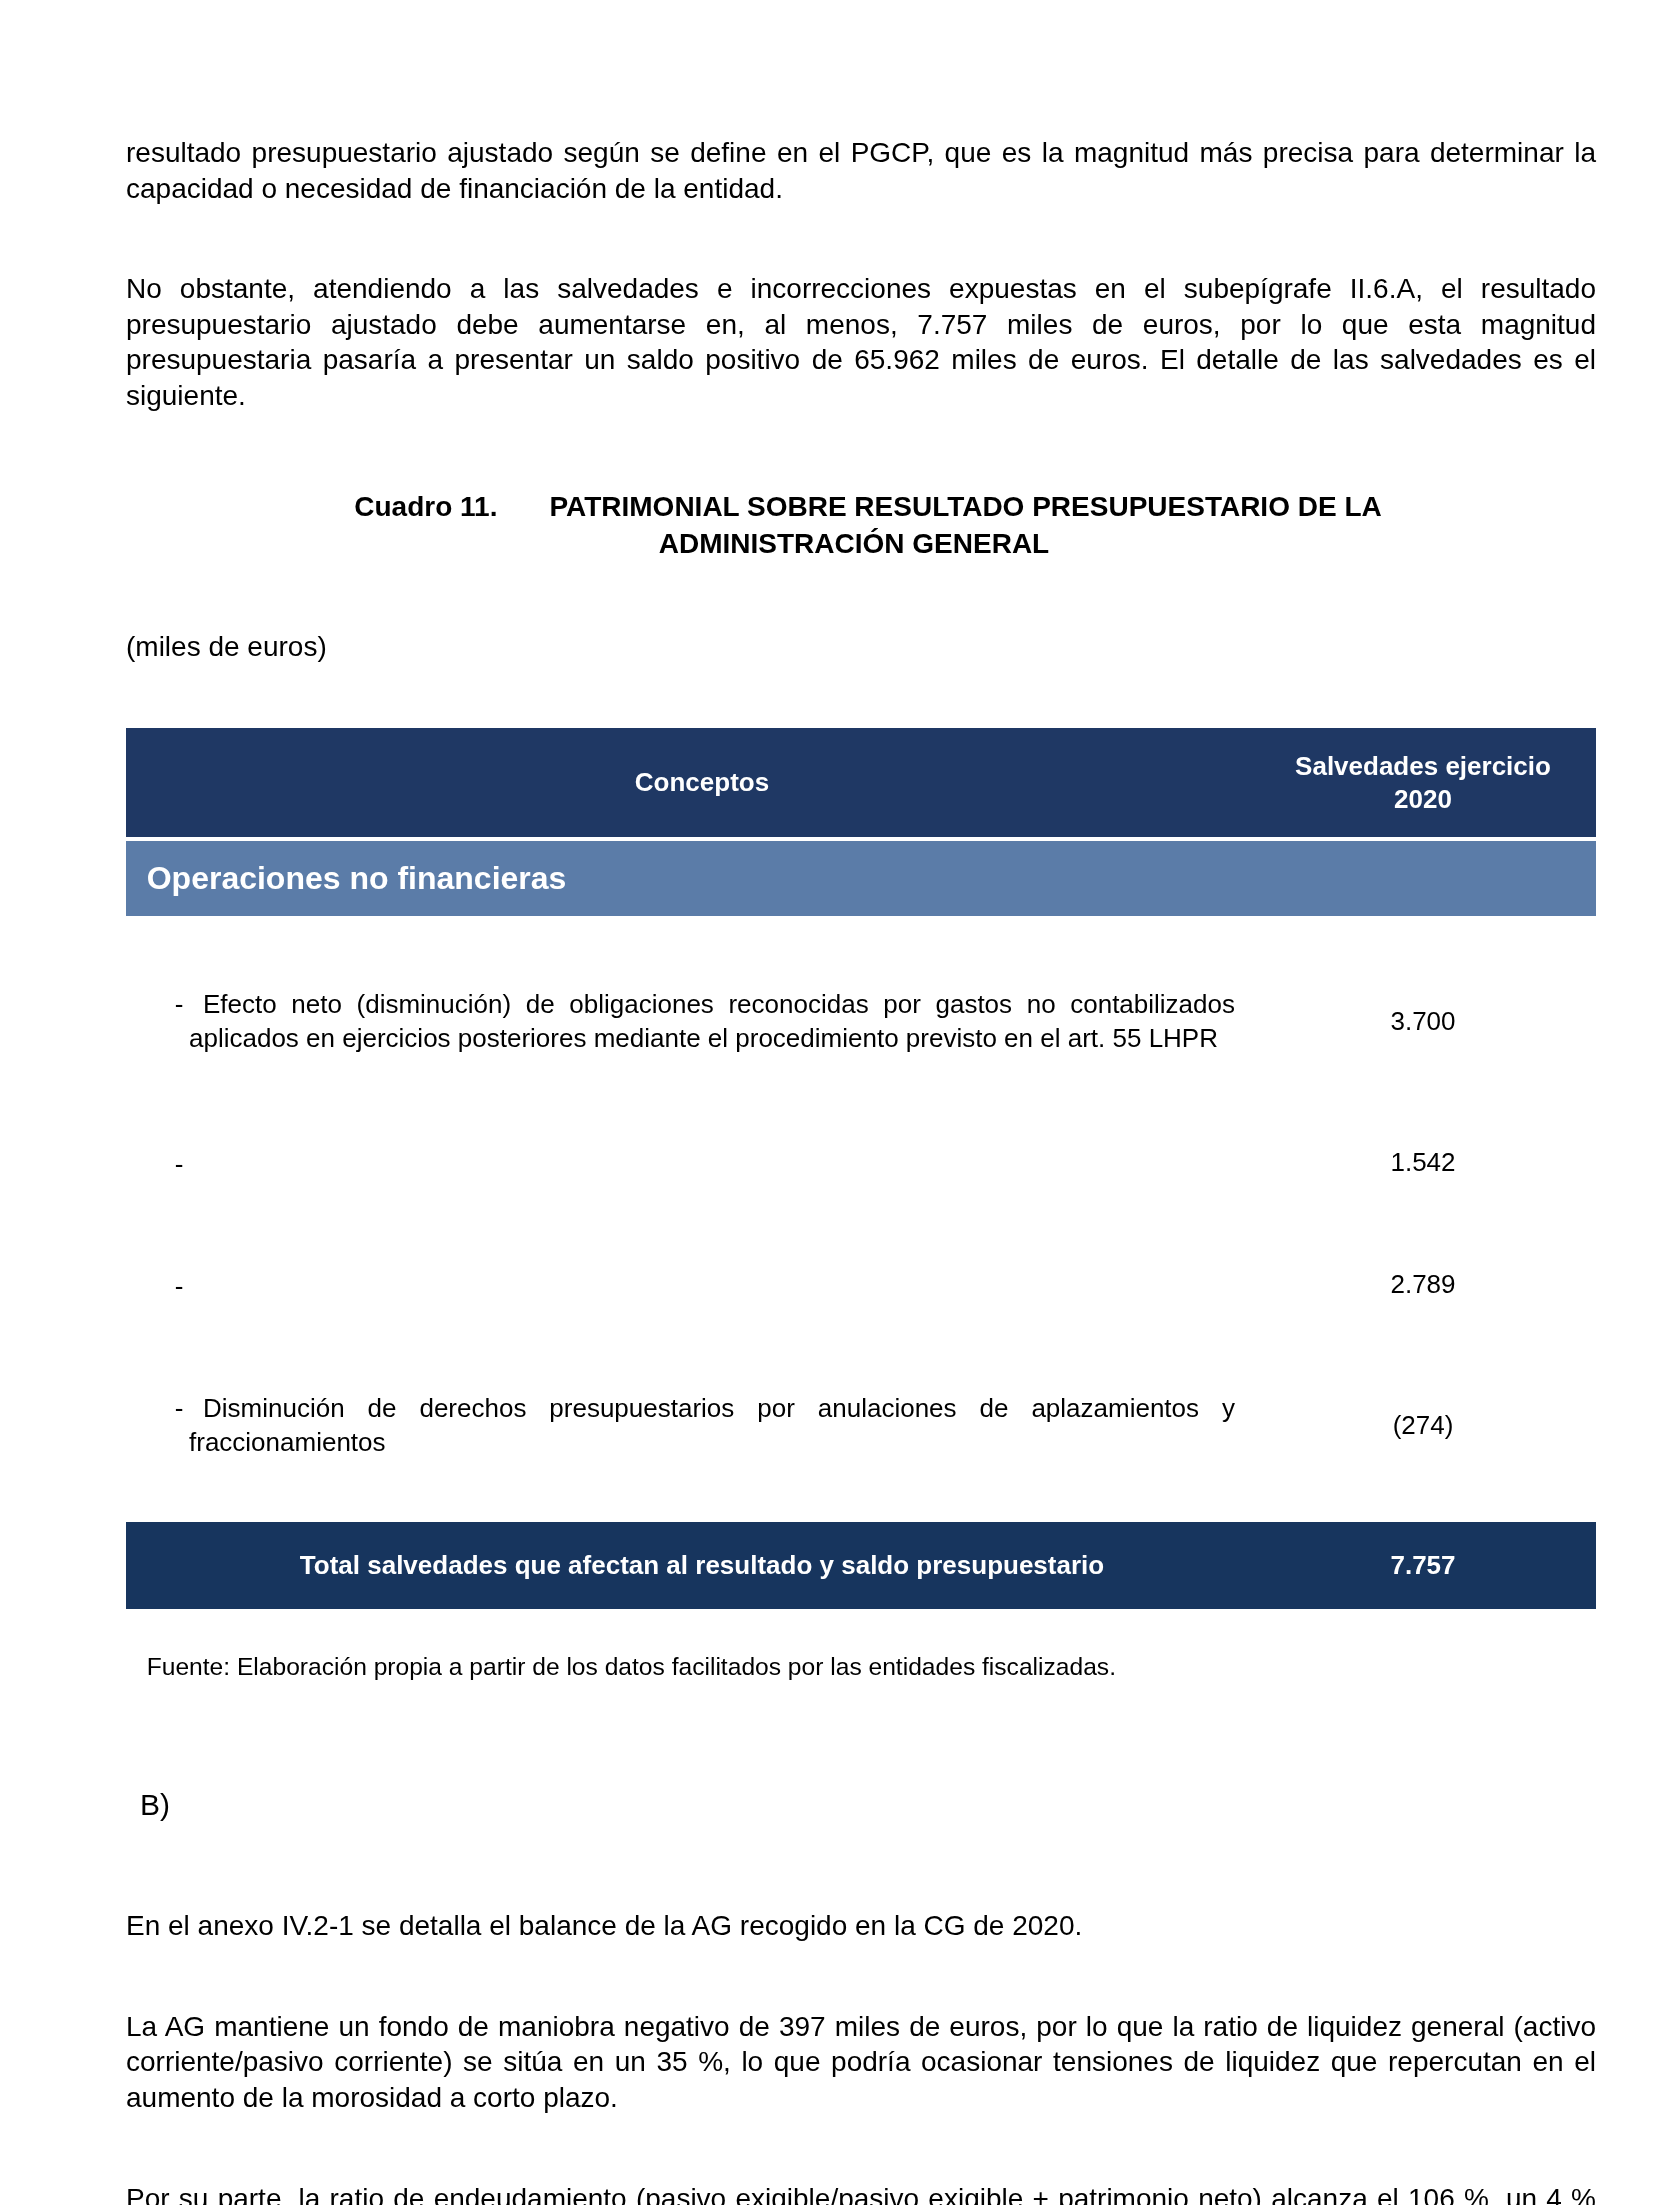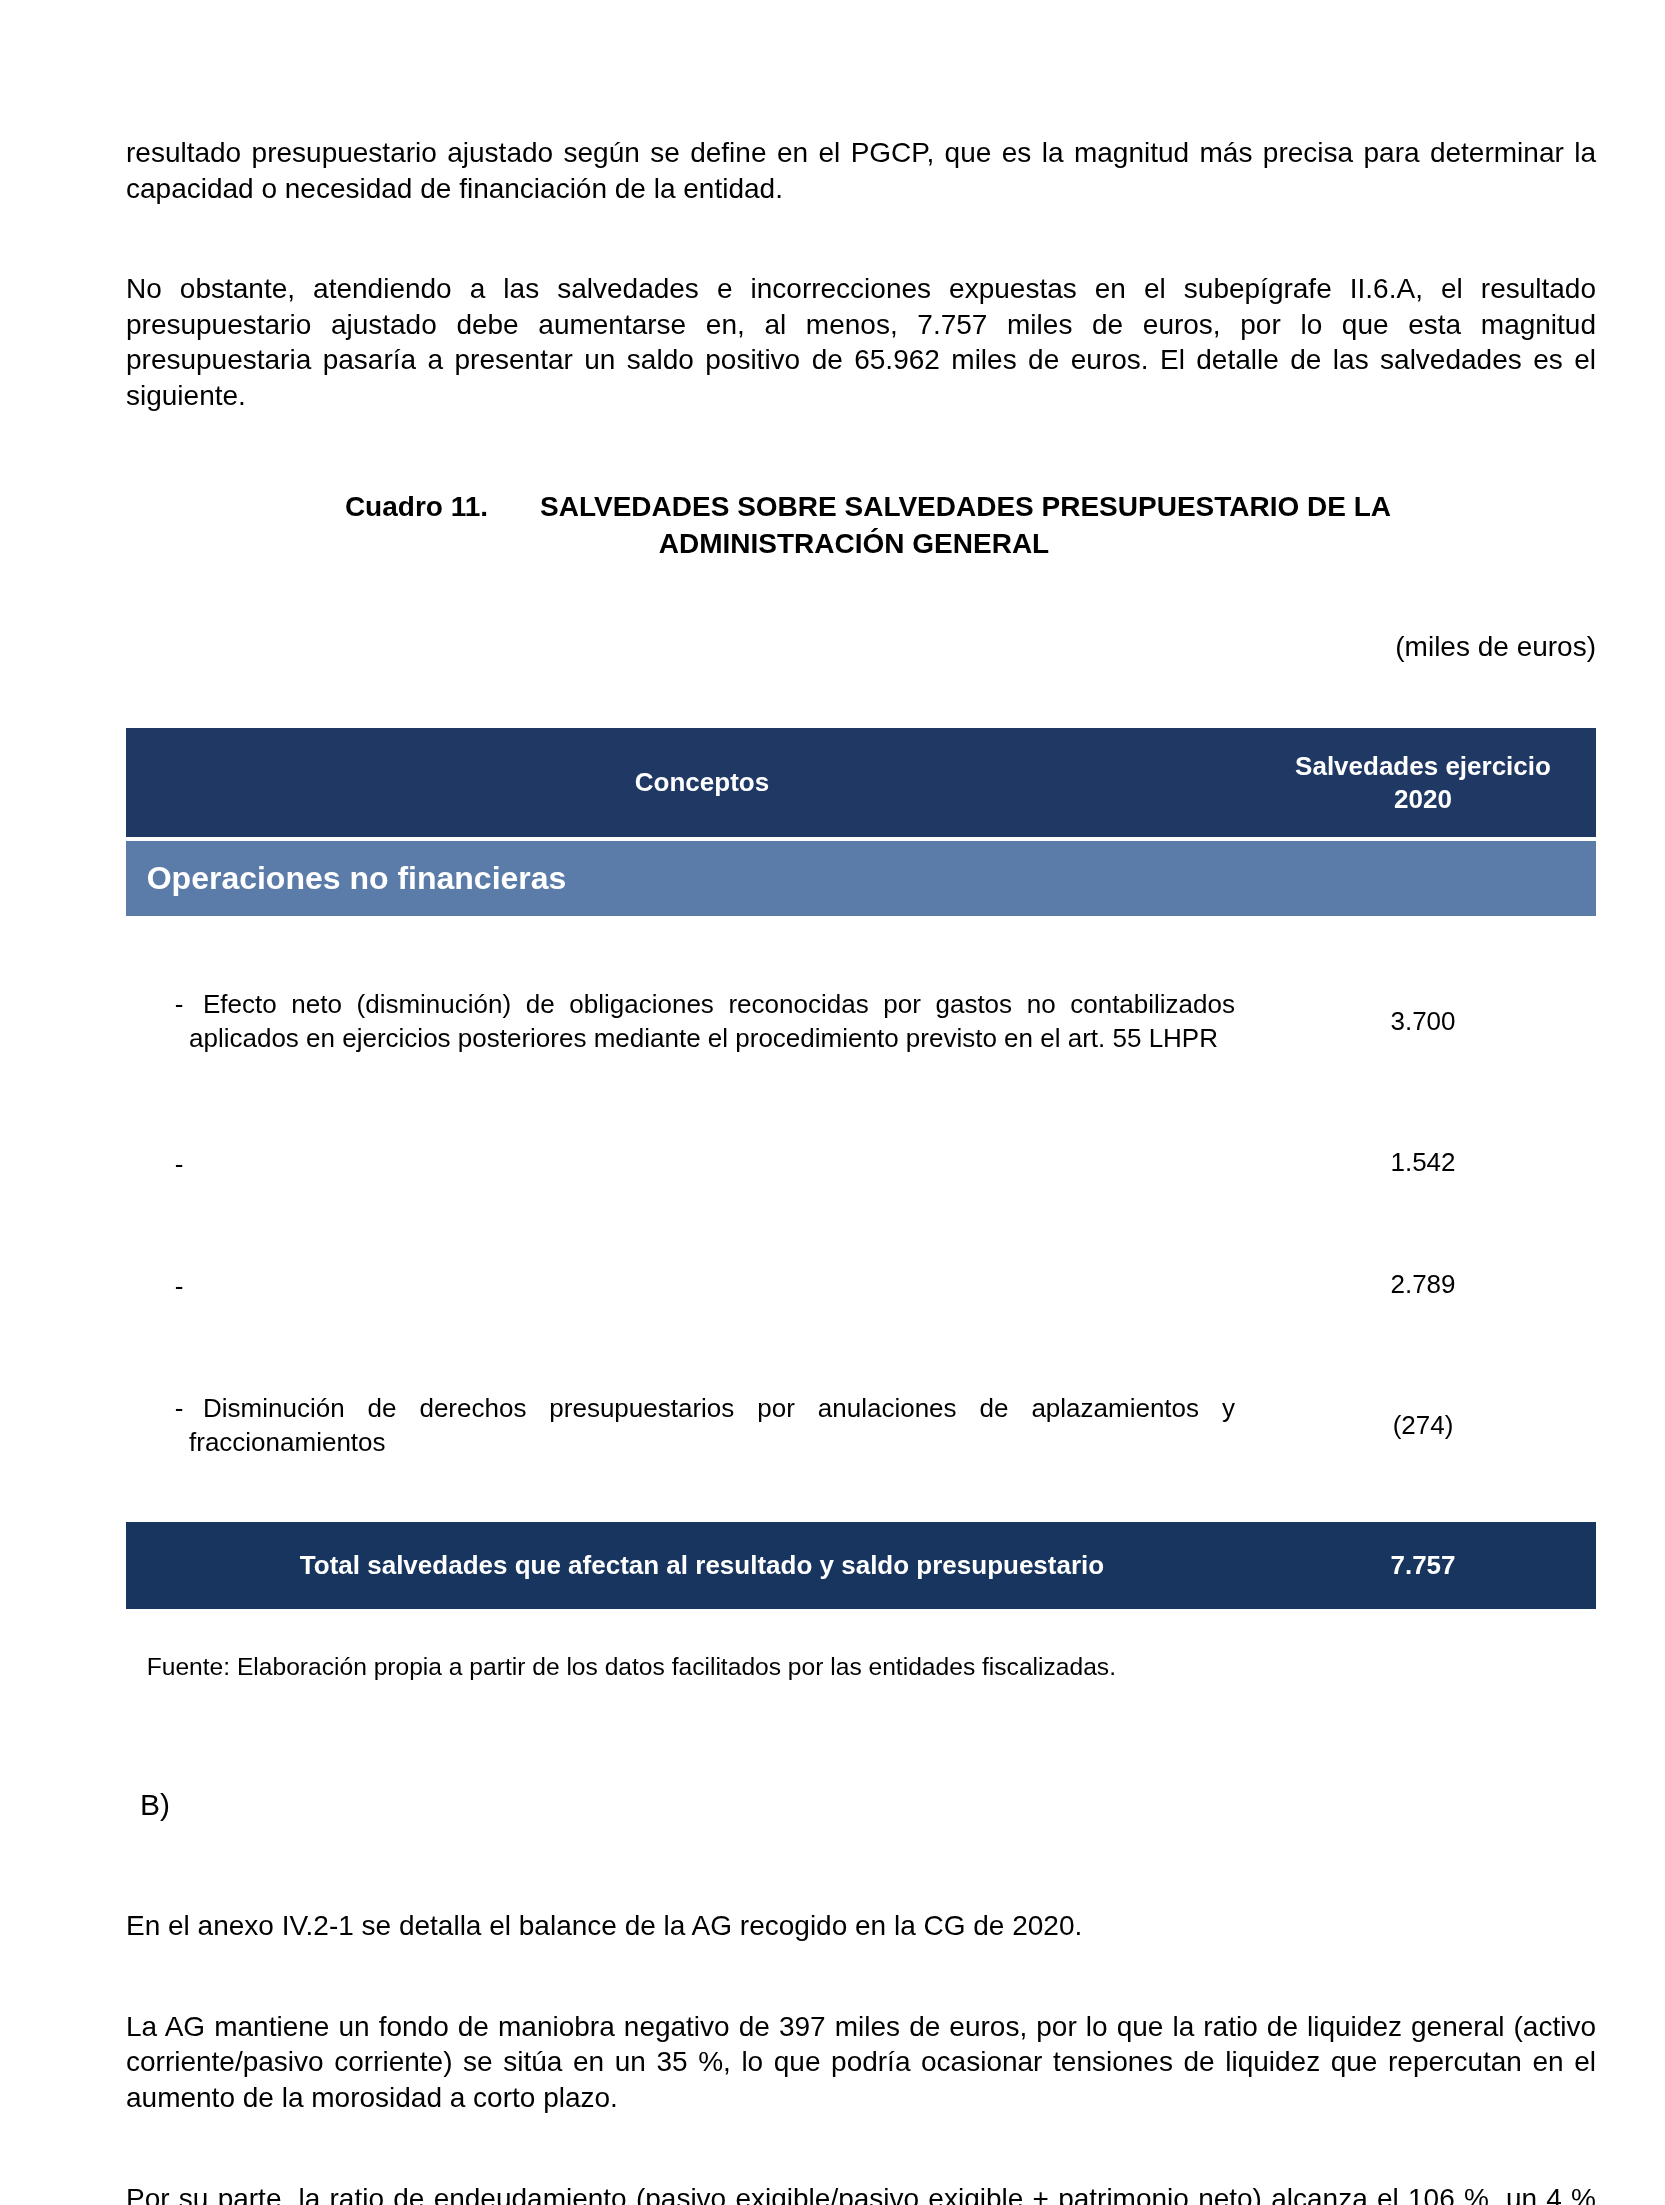--- a/index.html
+++ b/index.html
@@ -27,21 +27,21 @@
   .caption {
     margin: 48px auto 0 auto;
     width: 82%;
     text-align: center;
     font-size: 28px;
     font-weight: bold;
     line-height: 1.3;
   }
   .caption .cap-label { padding-right: 38px; }
   .units {
-    text-align: right;
+    text-align: left;
     font-size: 28px;
     margin: 41px 0 37px 0;
   }
   
   .table { width: 100%; }
   .thead {
     display: flex;
     color: #ffffff;
     font-weight: bold;
     font-size: 26px;
@@ -136,21 +136,21 @@
 <body>
 
 <div class="page">
   <div class="content">
 
     <p class="body">resultado presupuestario ajustado según se define en el PGCP, que es la magnitud más precisa para determinar la capacidad o necesidad de financiación de la entidad.</p>
 
     <p class="body">No obstante, atendiendo a las salvedades e incorrecciones expuestas en el subepígrafe II.6.A, el resultado presupuestario ajustado debe aumentarse en, al menos, 7.757 miles de euros, por lo que esta magnitud presupuestaria pasaría a presentar un saldo positivo de 65.962 miles de euros. El detalle de las salvedades es el siguiente.</p>
 
     <div class="caption">
-      <span class="cap-label">Cuadro 11.</span><span class="cap-title">SALVEDADES SOBRE SALVEDADES PRESUPUESTARIO DE LA ADMINISTRACIÓN GENERAL</span>
+      <span class="cap-label">Cuadro 11.</span><span class="cap-title">PATRIMONIAL SOBRE RESULTADO PRESUPUESTARIO DE LA ADMINISTRACIÓN GENERAL</span>
     </div>
 
     <div class="units">(miles de euros)</div>
 
     <div class="table">
 
       <div class="thead" style="background:#1f3864;">
         <div class="th-concept">Conceptos</div>
         <div class="th-value">Salvedades ejercicio 2020</div>
       </div>

